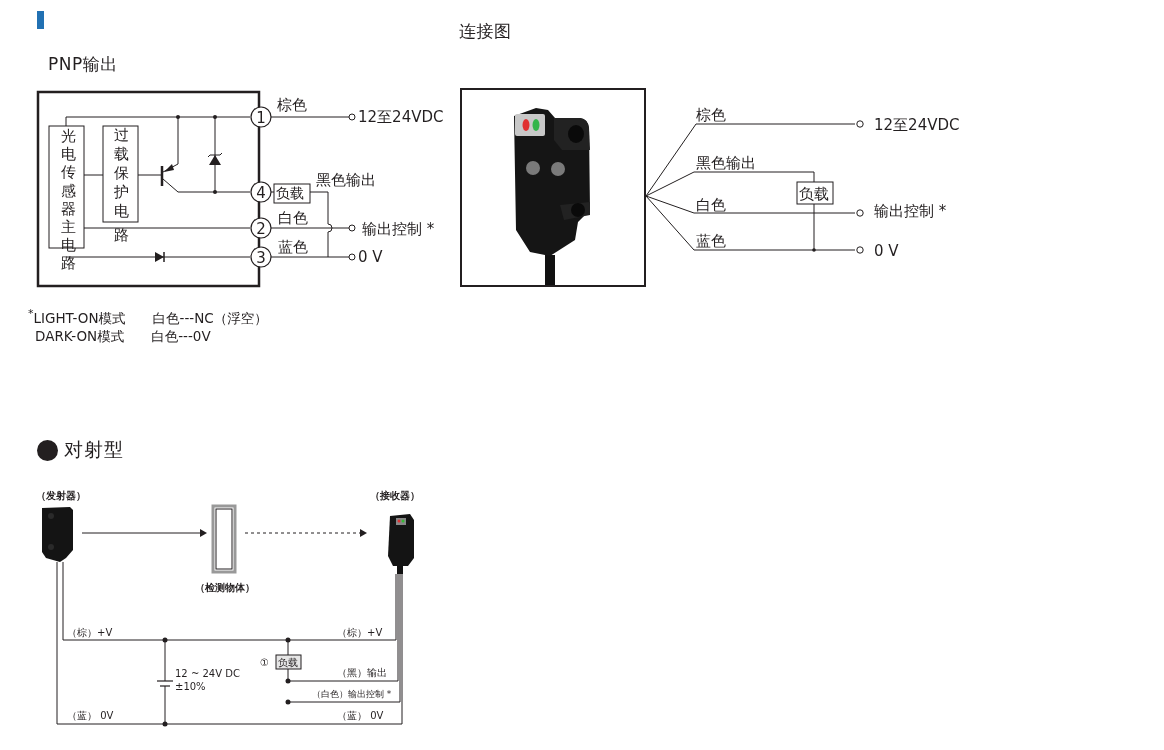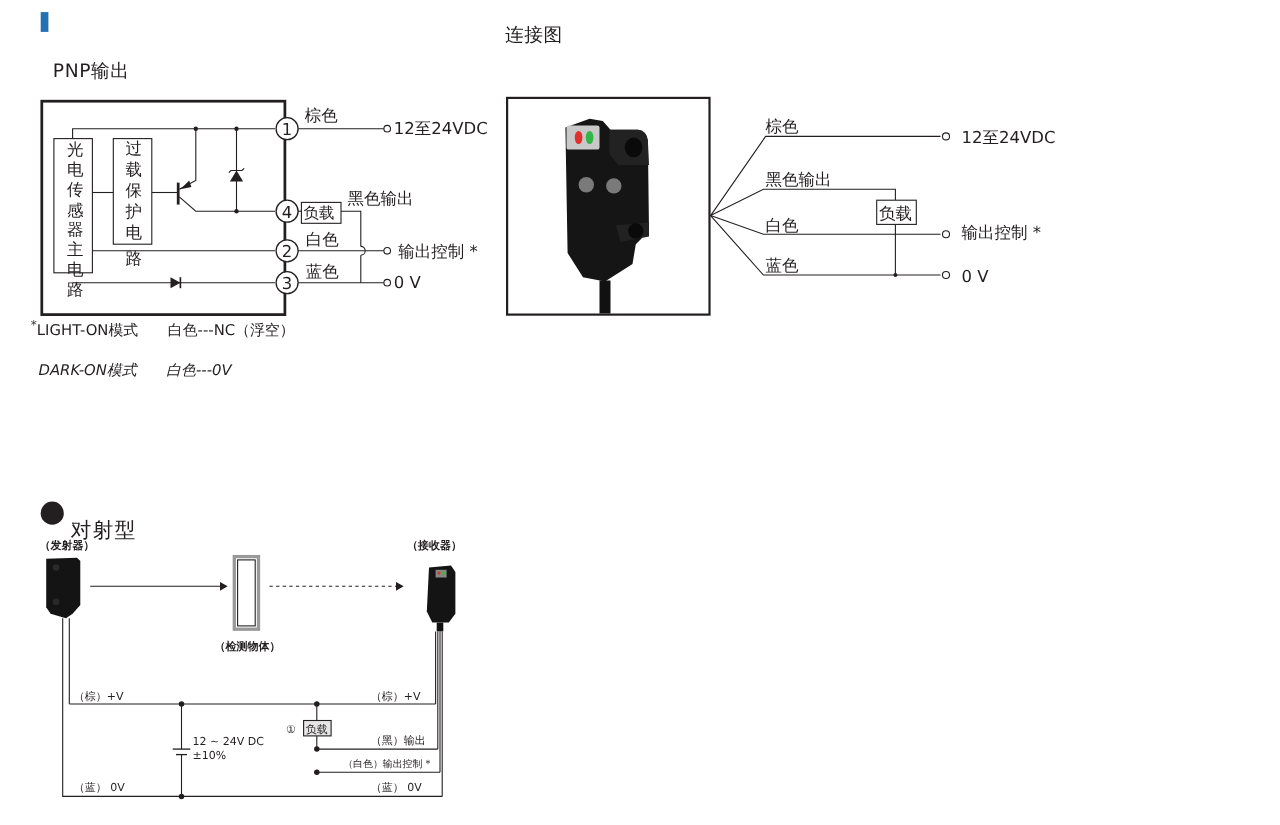--- a/index.html
+++ b/index.html
@@ -6,21 +6,21 @@
   body { width:1164px; height:750px; position:relative; overflow:hidden;
          font-family:"DejaVu Sans", "Liberation Sans", sans-serif; color:#231f20; }
   .abs { position:absolute; }
   .sec-bar { position:absolute; left:37px; top:11px; width:7px; height:18px; background:#2271b3; }
   .sec-title { position:absolute; font-size:17px; letter-spacing:0.5px; color:#231f20; }
   svg text { font-family:"DejaVu Sans", "Liberation Sans", sans-serif; fill:#231f20; }
   .note { position:absolute; font-size:13.5px; color:#231f20; white-space:pre; }
   .note sup { font-size:11px; }
   .dot-title { position:absolute; left:37px; top:437px; display:flex; align-items:center; }
   .dot-title .dot { width:21px; height:21px; border-radius:50%; background:#231f20; margin-right:6px; }
-  .dot-title .t { font-size:19px; letter-spacing:1px;margin-top:32px; }
+  .dot-title .t { font-size:19px; letter-spacing:1px; }
 </style>
 </head>
 <body>
 
 <div class="sec-bar"></div>
 <div class="sec-title" style="left:48px;top:8px;margin-top:45px;">PNP输出</div>
 
 <svg class="abs" style="left:0;top:0;" width="460" height="300">
 
   <rect x="38" y="92" width="221" height="194" fill="none" stroke="#231f20" stroke-width="2.5"></rect>
@@ -100,22 +100,22 @@
     <text x="316" y="185">黑色输出</text>
     <text x="276" y="198" font-size="14">负载</text>
     <text x="278" y="223">白色</text>
     <text x="278" y="252">蓝色</text>
     <text x="358" y="122">12至24VDC</text>
     <text x="362" y="234">输出控制 *</text>
     <text x="358" y="262">0 V</text>
   </g>
 </svg>
 
-<div class="note" style="left:28px;top:289px;"><sup>*</sup><span>LIGHT-ON模式</span><span style="display:inline-block;width:27px;"></span><span>白色---NC（浮空）</span></div>
-<div class="note" style="left:35px;top:328px;font-style:italic;"><span>DARK-ON模式</span><span style="display:inline-block;width:27px;"></span><span>白色---0V</span></div>
+<div class="note" style="left:28px;top:307px;"><sup>*</sup><span>LIGHT-ON模式</span><span style="display:inline-block;width:27px;"></span><span>白色---NC（浮空）</span></div>
+<div class="note" style="left:35px;top:328px;"><span>DARK-ON模式</span><span style="display:inline-block;width:27px;"></span><span>白色---0V</span></div>
 
 <div class="sec-title" style="left:459px;top:20px;">连接图</div>
 
 <svg class="abs" style="left:450px;top:80px;" width="520" height="215">
   <rect x="11" y="9" width="184" height="197" fill="#fff" stroke="#231f20" stroke-width="2"></rect>
 
   <g>
     <rect x="95" y="175" width="10" height="30" fill="#111"></rect>
     <path d="M64,36 L86,28 L98,30 L105,38 L130,38 Q138,39 139,48 L140,130 L128,142 L125,160 L100,176 L80,172 L66,150 Z" fill="#151515"></path>
     <path d="M104,38 L130,38 Q138,39 139,48 L140,70 L112,70 L104,60 Z" fill="#222"></path>

